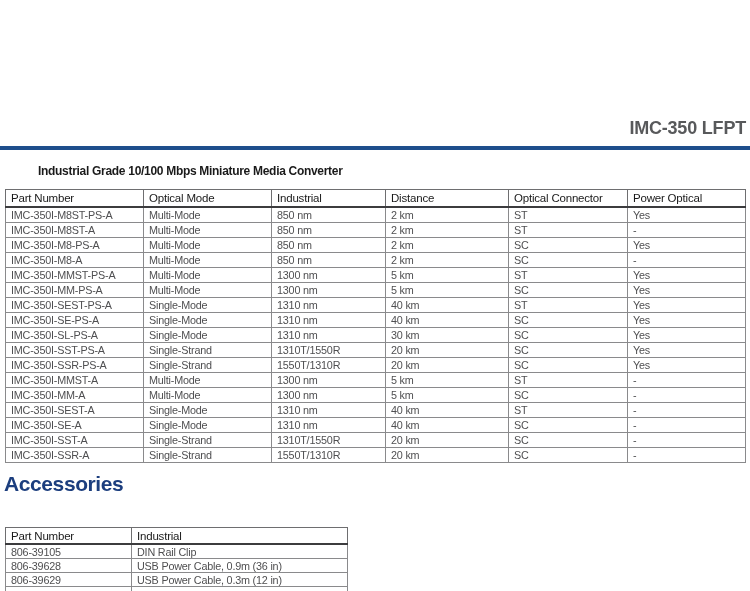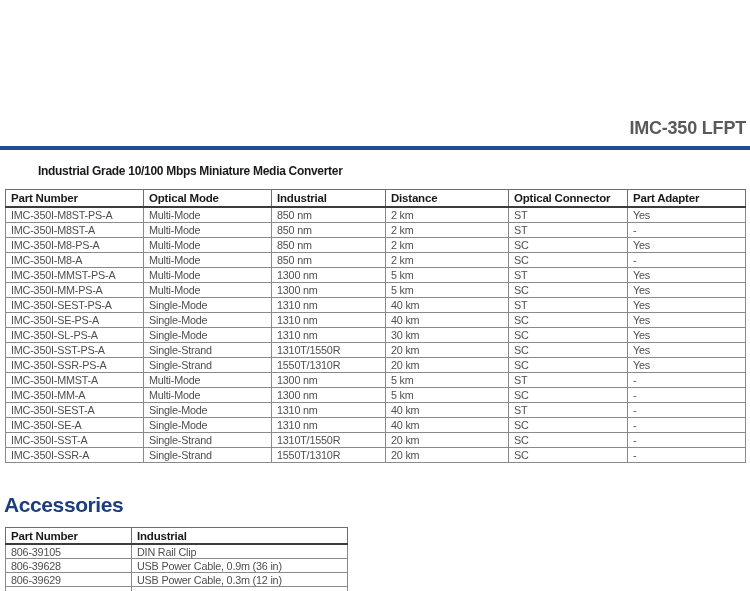--- a/index.html
+++ b/index.html
@@ -34,38 +34,38 @@
   }
   .main-table col.c1 { width:138px; }
   .main-table col.c2 { width:128px; }
   .main-table col.c3 { width:114px; }
   .main-table col.c4 { width:123px; }
   .main-table col.c5 { width:119px; }
   .main-table col.c6 { width:118px; }
 
   th {
     text-align:left; vertical-align:middle;
-    font-size:11.5px; font-weight:bold; color:#1a1a1a;
+    font-size:11.5px; font-weight:normal; color:#1a1a1a;
     letter-spacing:-0.2px;
     padding:1px 5px; height:14px;
     border:1px solid #6e6e70;
     border-bottom:2px solid #3c3c3e;
     white-space:nowrap; overflow:hidden;
   }
   td {
     text-align:left; vertical-align:middle;
     font-size:10.8px; color:#4f4f51;
     letter-spacing:-0.2px;
     padding:0 5px; height:14px;
     border:1px solid #8a8a8c;
     white-space:nowrap; overflow:hidden;
   }
 
   .accessories-heading {
-    position:absolute; top:493px; left:4px;
+    position:absolute; top:472px; left:4px;
     font-size:21px; font-weight:bold; color:#1c3e7e;
     letter-spacing:-0.4px;
   }
   .acc-table {
     position:absolute; top:527px; left:5px; width:342px;
     border:1px solid #505052;
   }
   .acc-table col.c1 { width:126px; }
   .acc-table col.c2 { width:216px; }
   .acc-table td { height:13px; }
@@ -91,21 +91,21 @@
         <col class="c5">
         <col class="c6">
     </colgroup>
     <thead>
       <tr>
           <th>Part Number</th>
           <th>Optical Mode</th>
           <th>Industrial</th>
           <th>Distance</th>
           <th>Optical Connector</th>
-          <th>Part Adapter</th>
+          <th>Power Optical</th>
         </tr>
     </thead>
     <tbody>
         <tr>
           <td>IMC-350I-M8ST-PS-A</td>
           <td>Multi-Mode</td>
           <td>850 nm</td>
           <td>2 km</td>
           <td>ST</td>
           <td>Yes</td>

